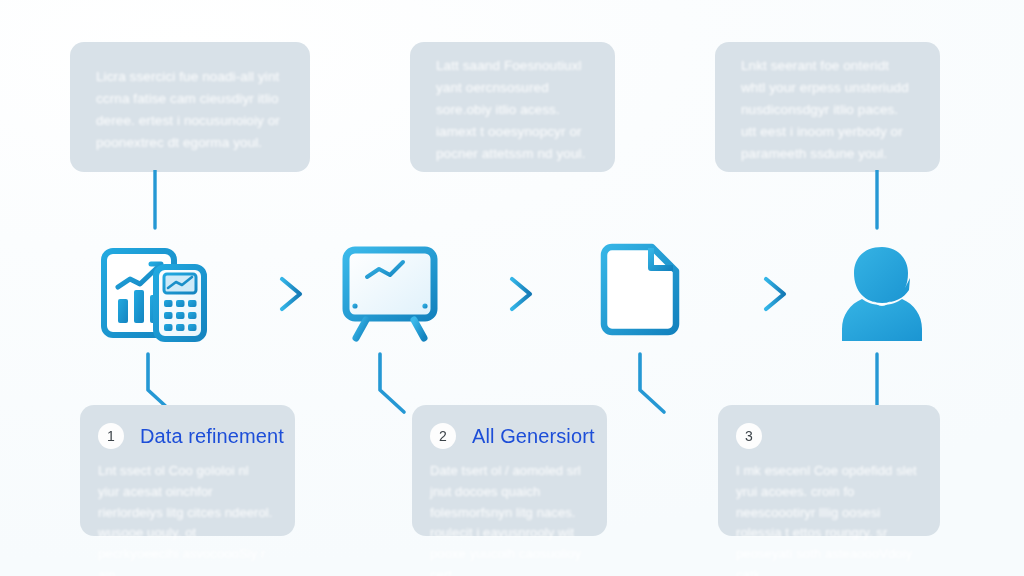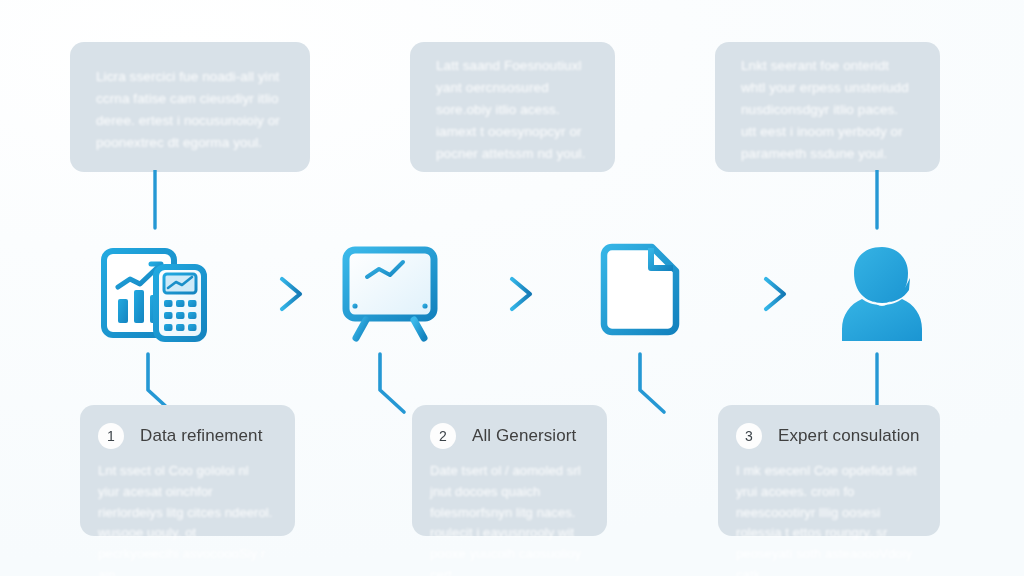--- a/index.html
+++ b/index.html
@@ -66,22 +66,22 @@
     border-radius: 50%;
     background: #fdfdfd;
     color: #3c4349;
     font-size: 14px;
     display: flex;
     align-items: center;
     justify-content: center;
     line-height: 1;
   }
   .step-title {
-    font-size: 17px;
-    color: #404040;
+    font-size: 20px;
+    color: #1d4ed8;
     letter-spacing: 0.1px;
     white-space: nowrap;
   }
   .step-card .blurb {
     font-size: 13px;
     line-height: 1.6;
     color: rgba(255,255,255,0.8);
     letter-spacing: 0.1px;
     filter: blur(1.1px);
     text-shadow: 0 0 2px rgba(255,255,255,0.3);
@@ -313,16 +313,15 @@
   <div class="step-head">
     <div class="step-badge">2</div>
     <div class="step-title">All Genersiort</div>
   </div>
   <div class="blurb">Date tsert ol / aomoled srl jnut docoes quaich folesmorfsnyn litg naces. roulecit i eavusnrooly wit pooxe yuucoih caosuolioy cert.</div>
 </div>
 
 <div class="node step-card" style="left:718px; top:405px; width:222px; height:131px;">
   <div class="step-head">
     <div class="step-badge">3</div>
-    <div class="step-title">Expert consulation</div>
   </div>
   <div class="blurb">I mk esecenl Coe opdefidd slet yrui acoees. croin fo neescoootiryr lllig oosesi rolessia t ettos roungry. sr peoseyati soth asteaoooVdoiy catk.</div>
 </div>
 
 </body></html>

